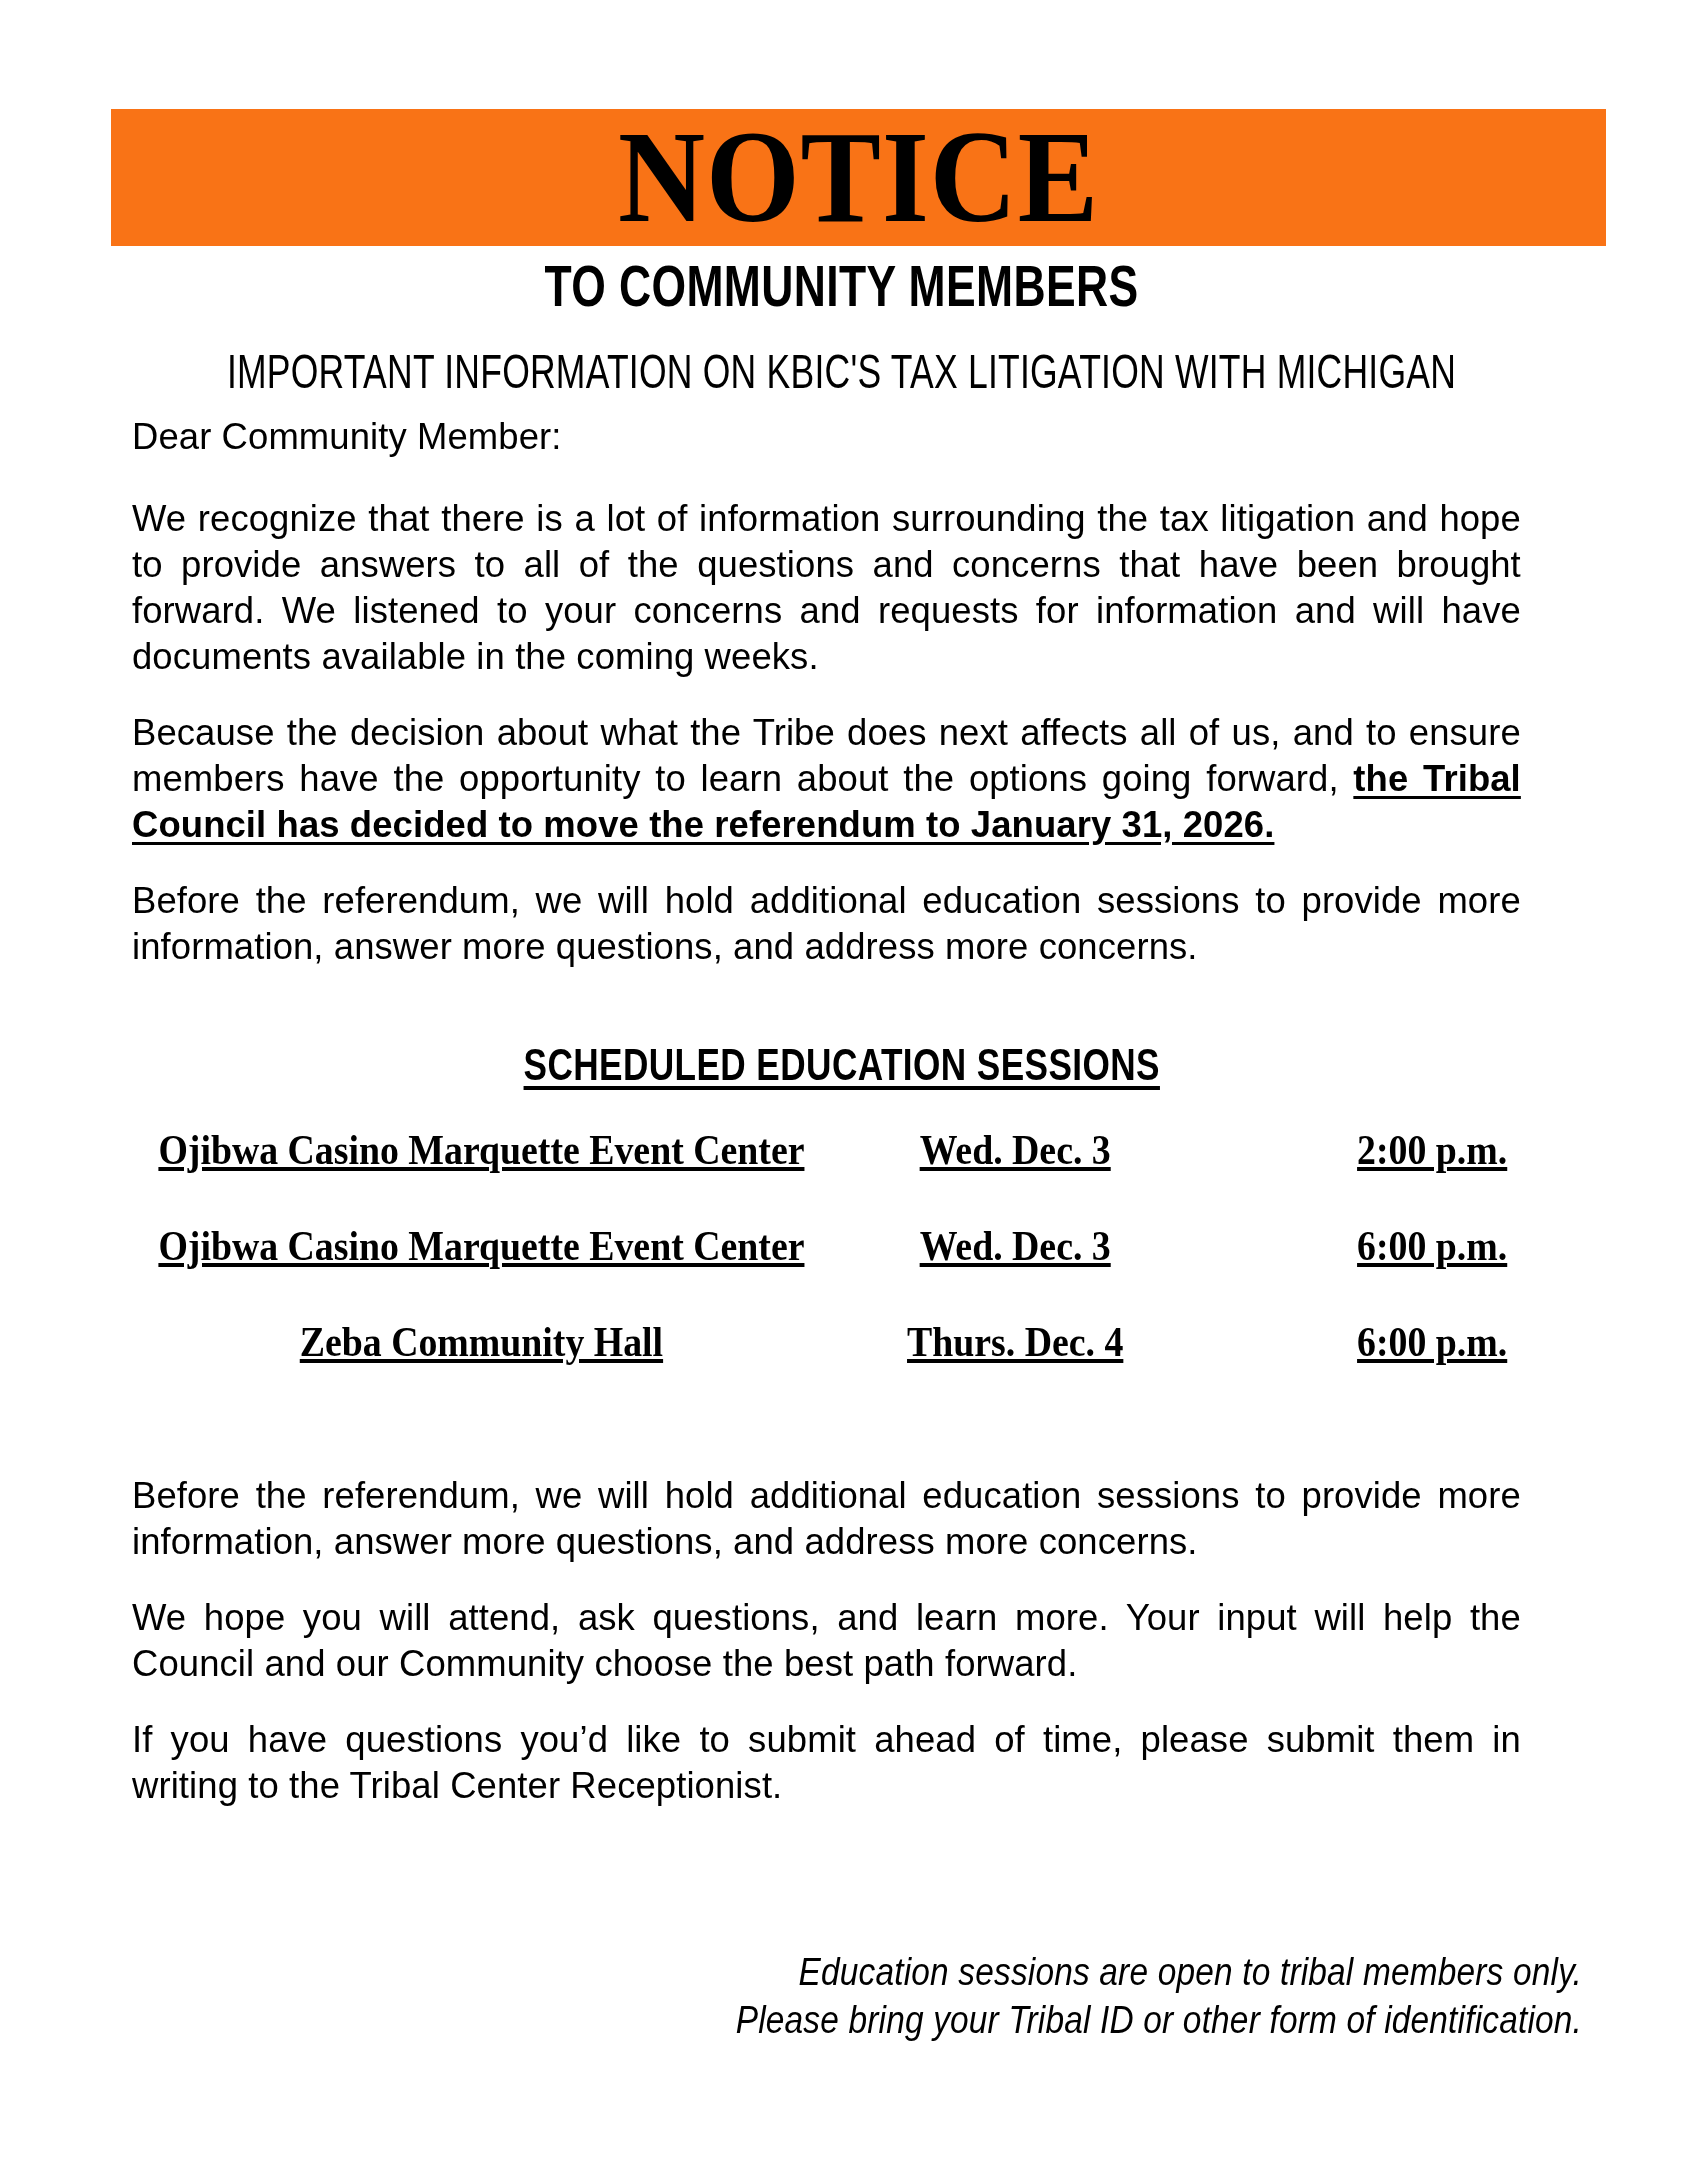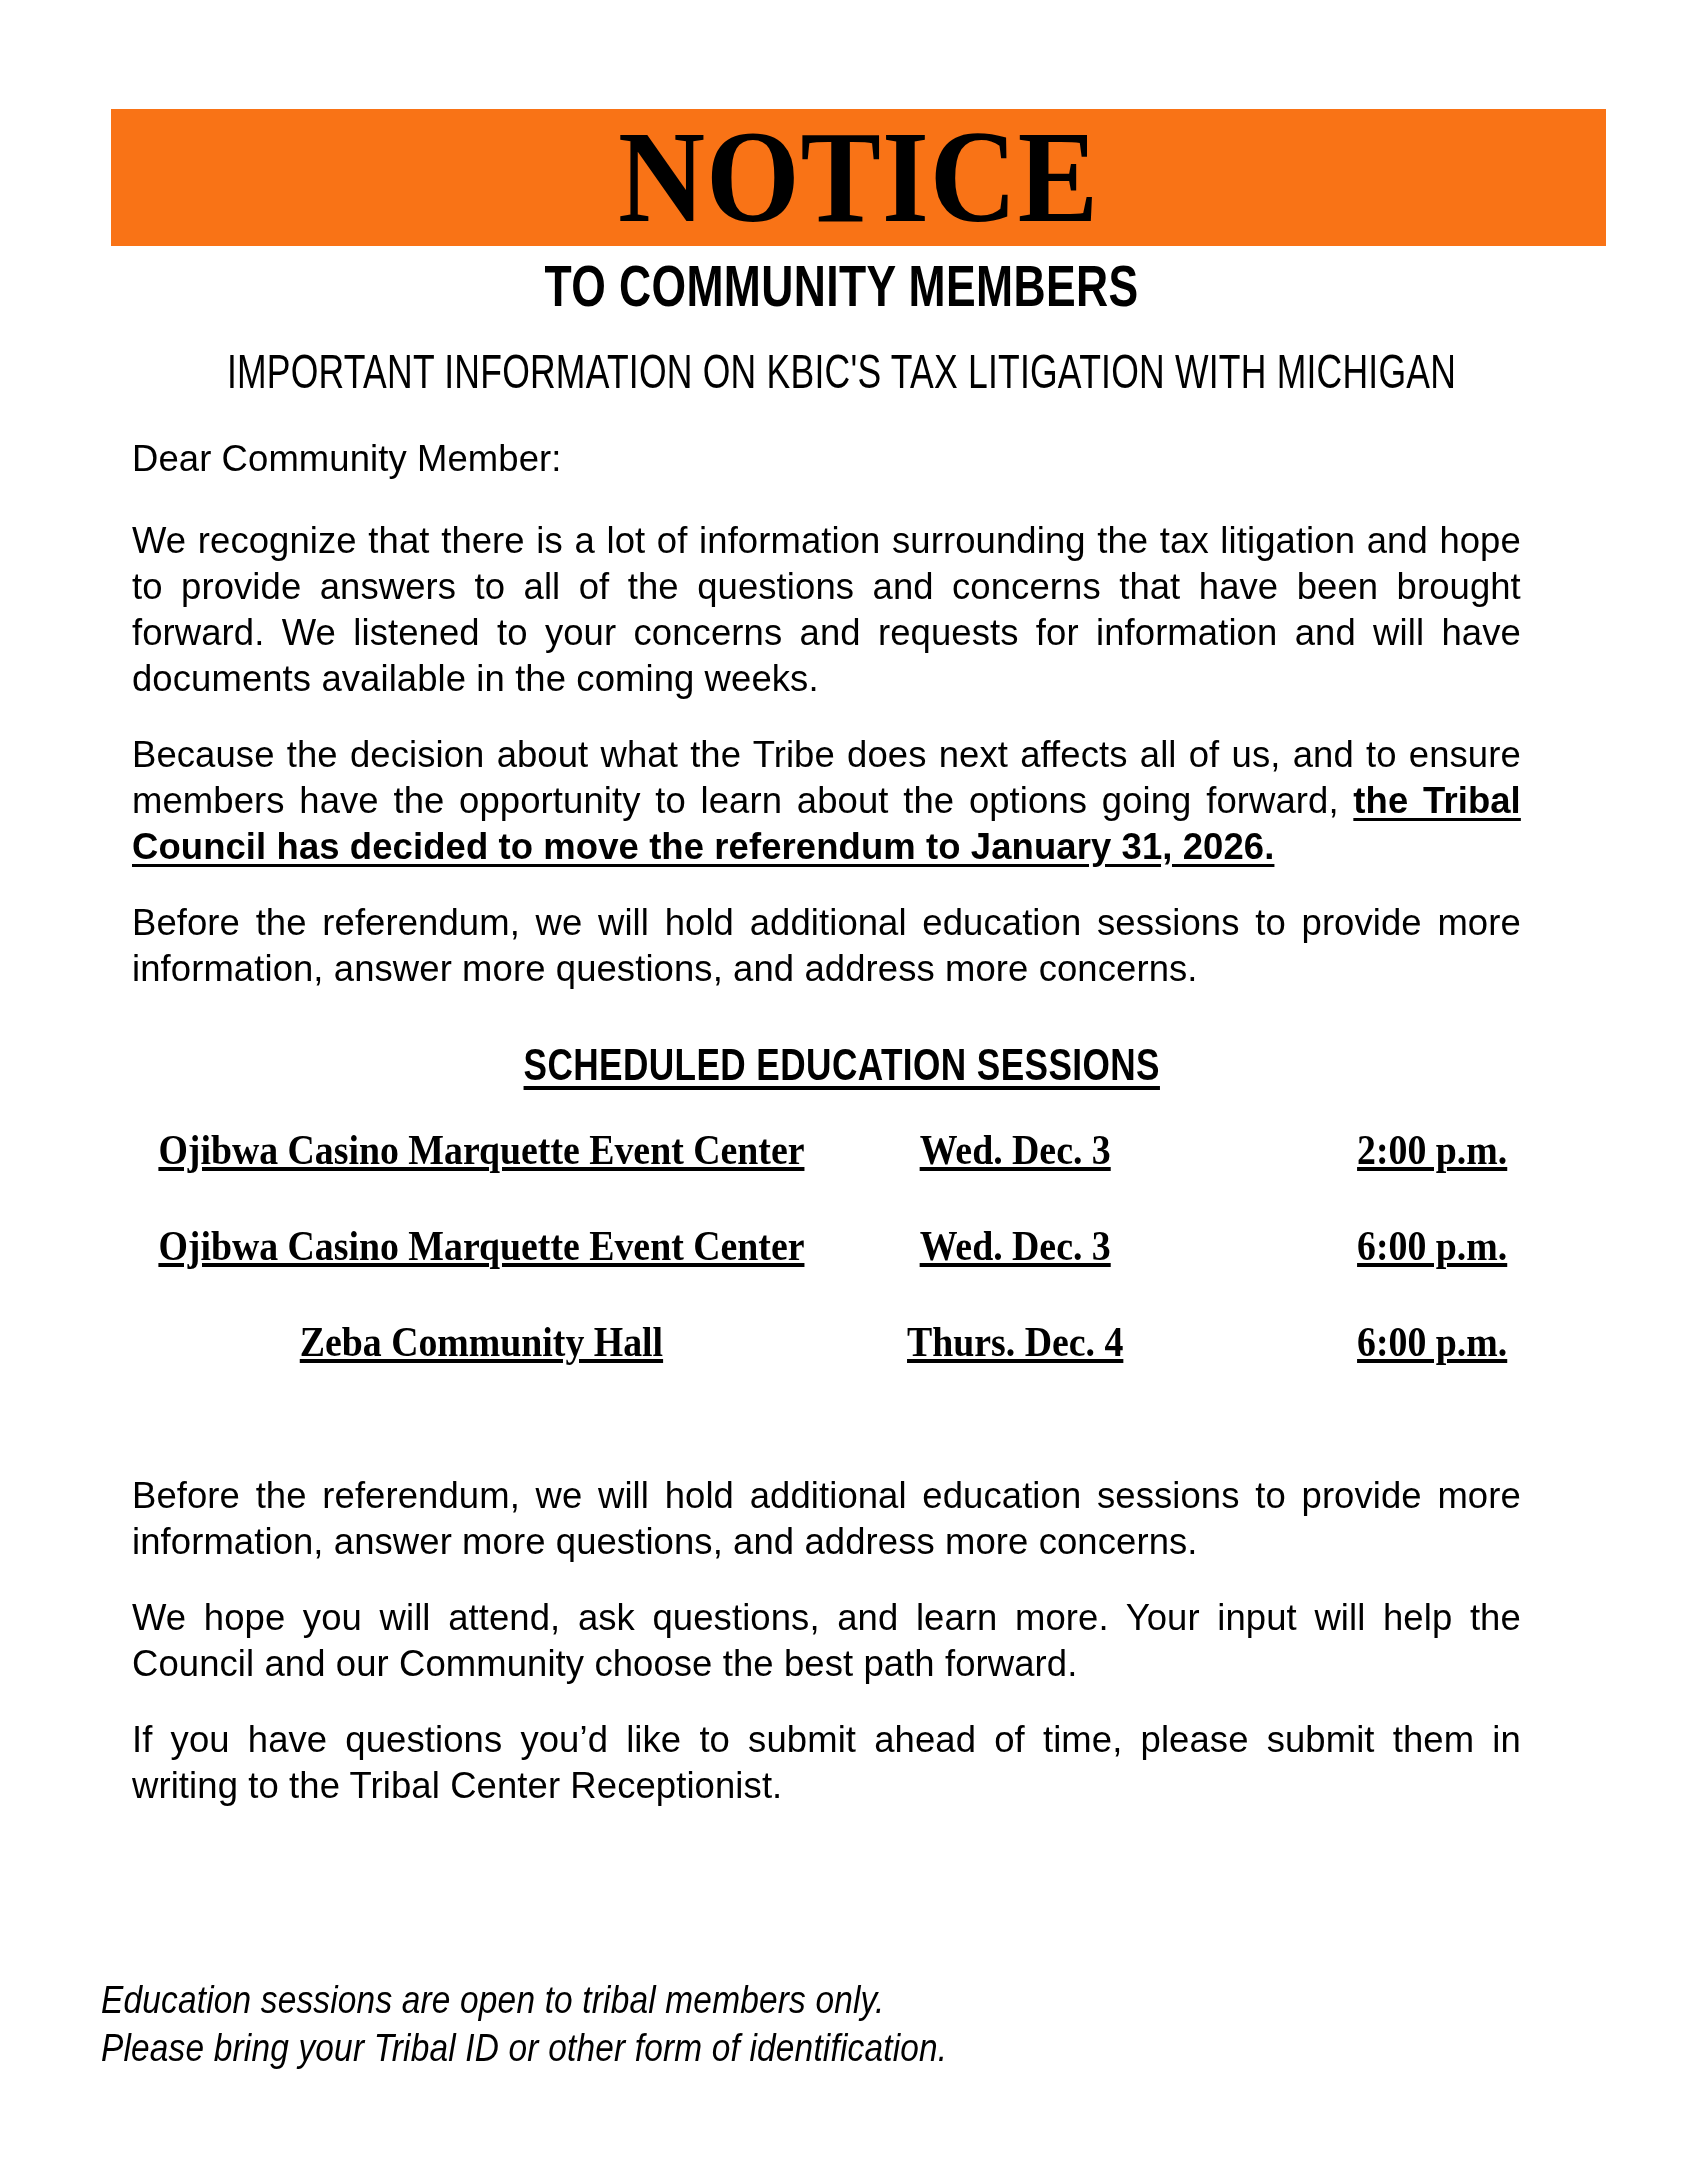--- a/index.html
+++ b/index.html
@@ -76,21 +76,21 @@
     letter-spacing: 0.3px;
     transform: scaleX(0.74);
     transform-origin: center top;
     white-space: nowrap;
   }
 
   
   .body-block {
     position: absolute;
     left: 132px;
-    top: 436px;
+    top: 414px;
     width: 1410px;
   }
   .para {
     font-family: "Liberation Sans", sans-serif;
     font-size: 37px;
     line-height: 46px;
     text-align: justify;
     text-justify: inter-word;
     margin: 0 0 30px 0;
     letter-spacing: 0.1px;
@@ -169,22 +169,21 @@
     top: 1473px;
     width: 1410px;
   }
 
   
   .footer-note {
     position: absolute;
     left: 0;
     right: 0;
     top: 1948px;
-    text-align: left;
-    margin-top: 28px;
+    text-align: right;
   }
   .footer-note div {
     font-family: "Liberation Sans", sans-serif;
     font-style: italic;
     font-size: 38px;
     line-height: 48px;
     letter-spacing: 0.2px;
     display: block;
     transform: scaleX(0.88);
   }

